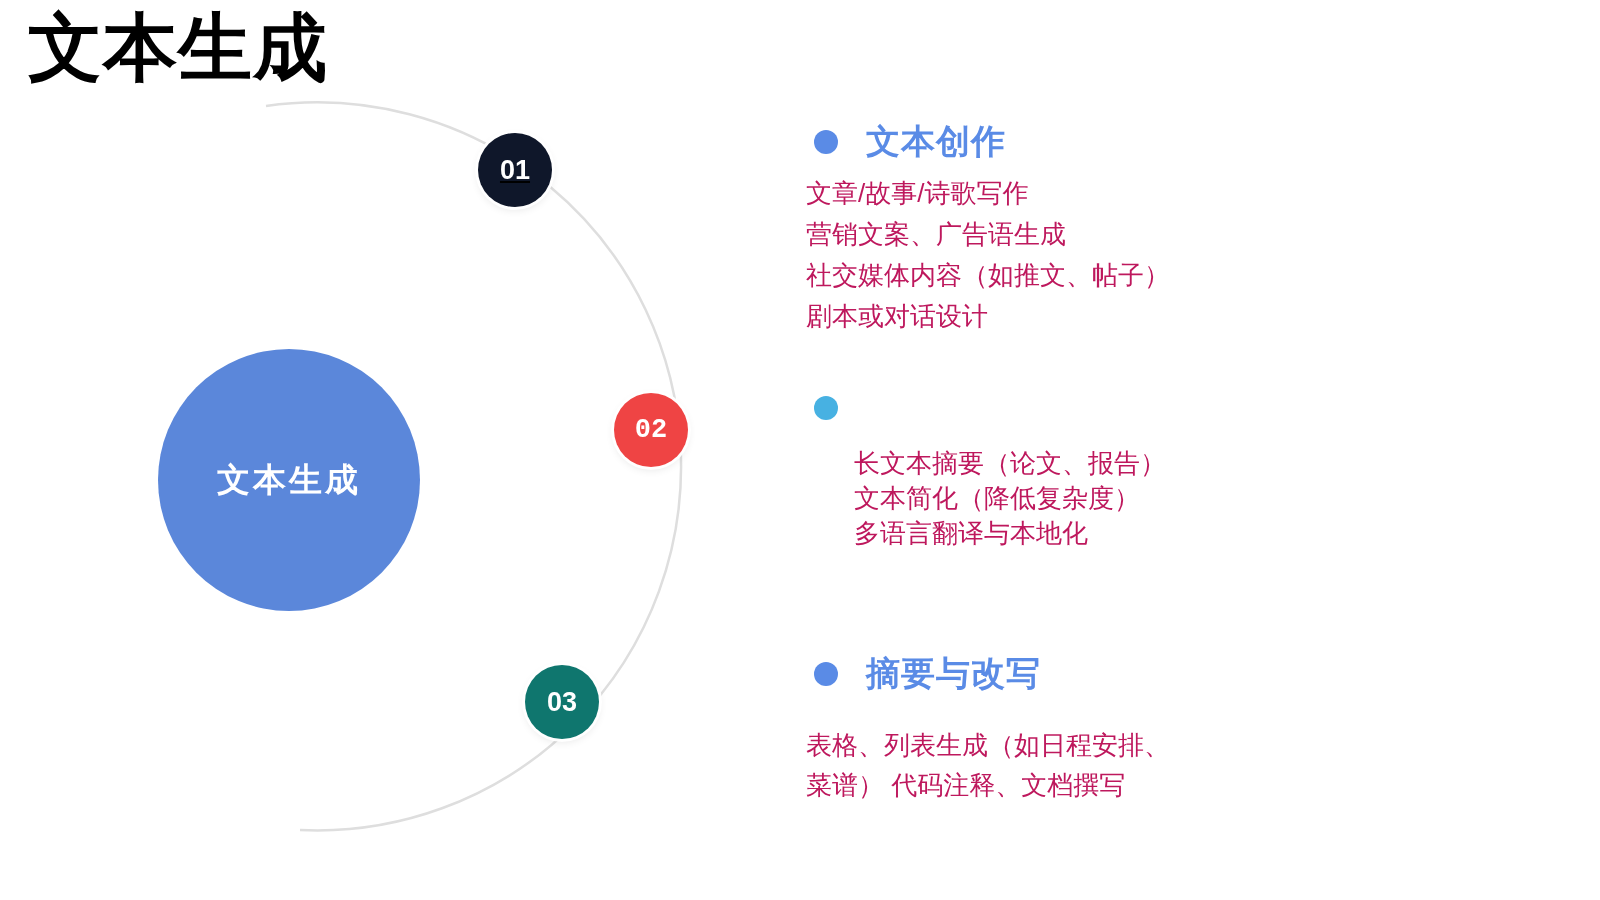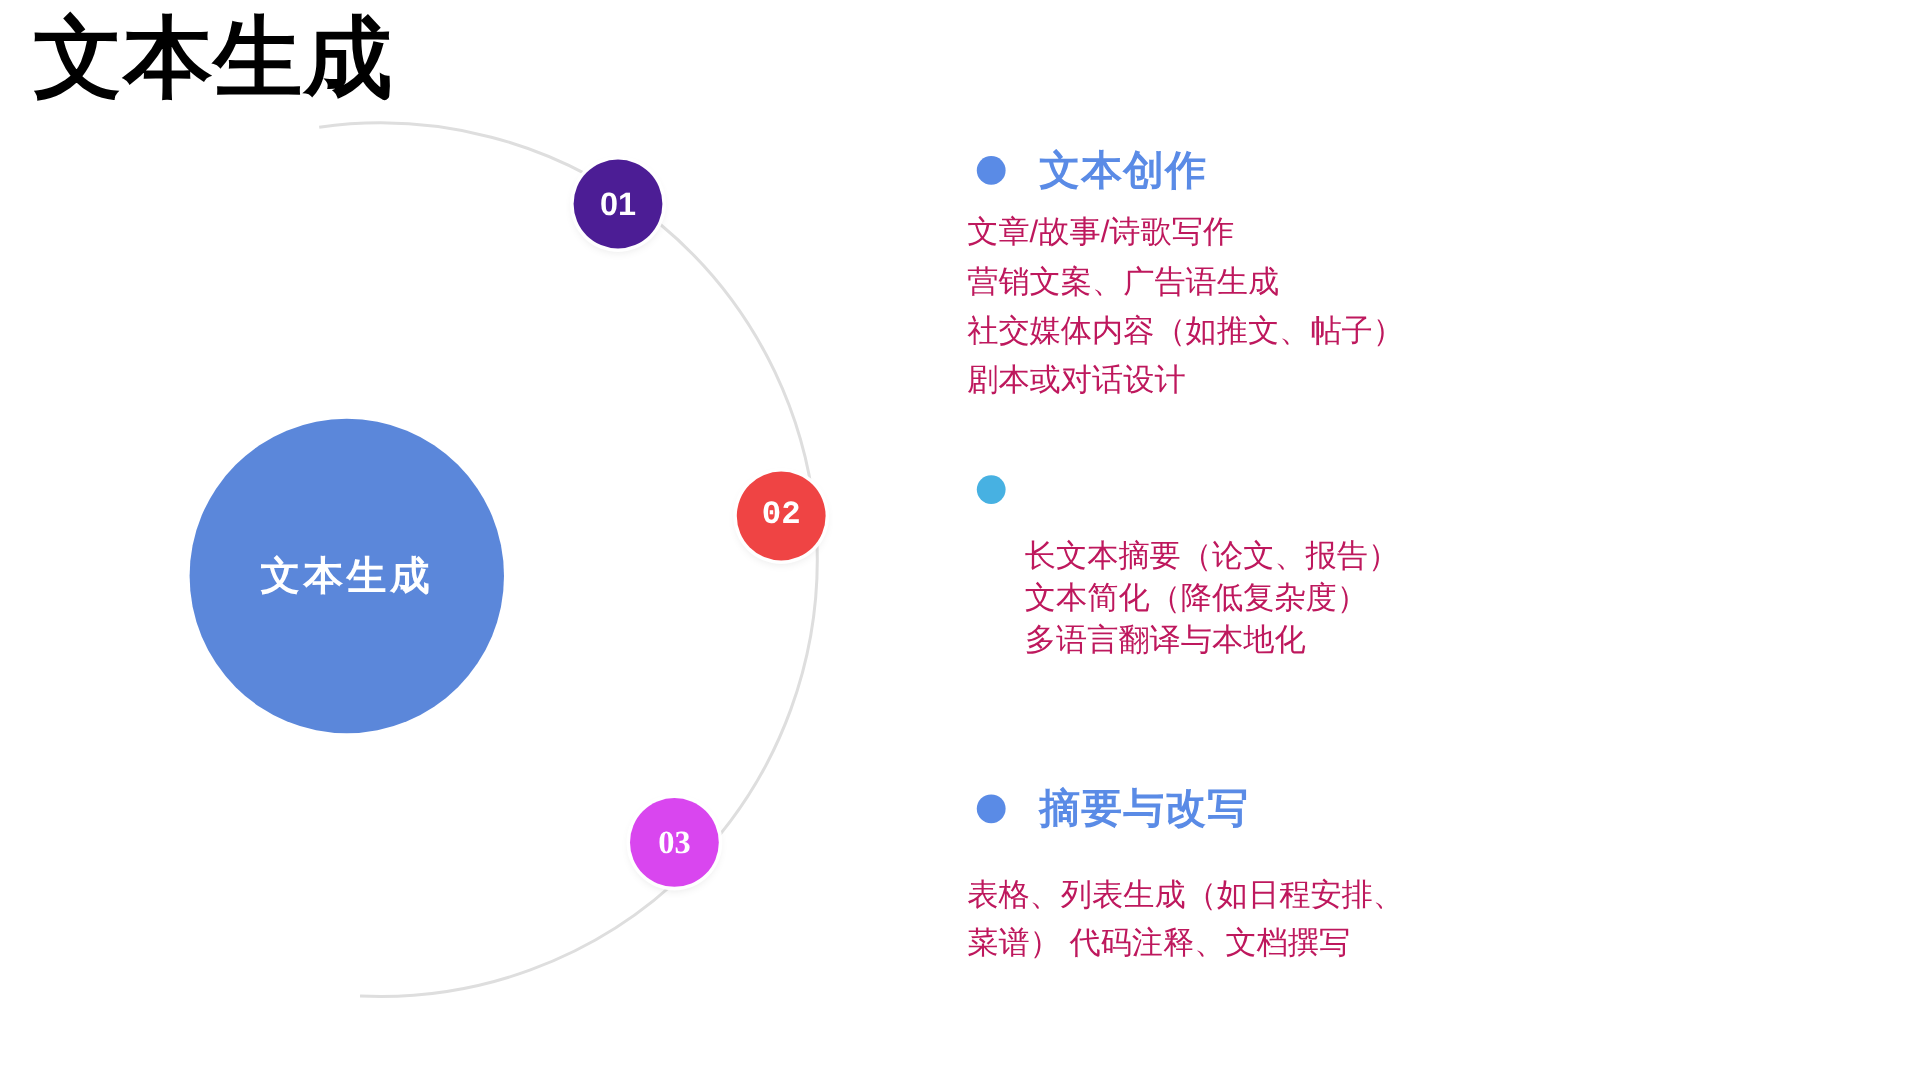--- a/index.html
+++ b/index.html
@@ -26,23 +26,23 @@
   .center-circle .label {
     color: #ffffff; font-size: 33px; font-weight: 700; letter-spacing: 3px;
   }
 
   .marker {
     position: absolute; width: 74px; height: 74px; border-radius: 50%;
     display: flex; align-items: center; justify-content: center;
     box-shadow: 0 0 0 3px rgba(255,255,255,0.95), 0 3px 8px rgba(0,0,0,0.10);
   }
   .marker .num { color: #ffffff; font-size: 27px; font-weight: 700; }
-  .marker-1 { left: 478px; top: 133px; background: #4c1d95; }
+  .marker-1 { left: 478px; top: 133px; background: #0f172a; text-decoration: underline; }
   .marker-2 { left: 614px; top: 393px; background: #ef4444; font-family: Liberation Mono, monospace; }
-  .marker-3 { left: 525px; top: 665px; background: #d946ef; font-family: Liberation Serif, serif; }
+  .marker-3 { left: 525px; top: 665px; background: #0f766e; }
 
   .section-heading {
     position: absolute; left: 814px;
     display: flex; align-items: center; gap: 28px; height: 48px;
   }
   .bullet { width: 24px; height: 24px; border-radius: 50%; flex: 0 0 auto; }
   .heading-text { font-size: 34px; font-weight: 700; letter-spacing: 1px; }
   .heading-1 { top: 118px; }
   .heading-2 { top: 384px; }
   .heading-3 { top: 650px; }

